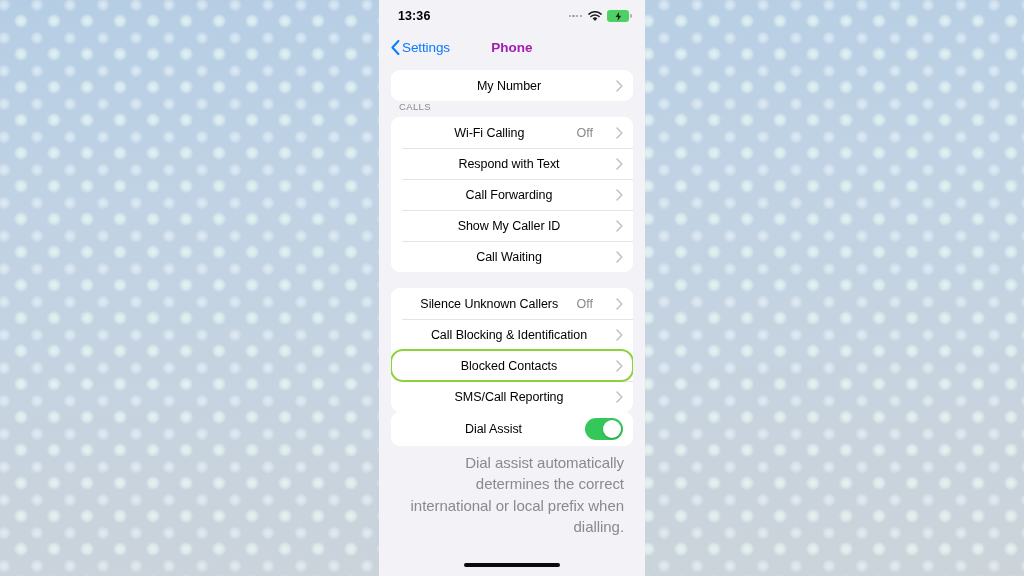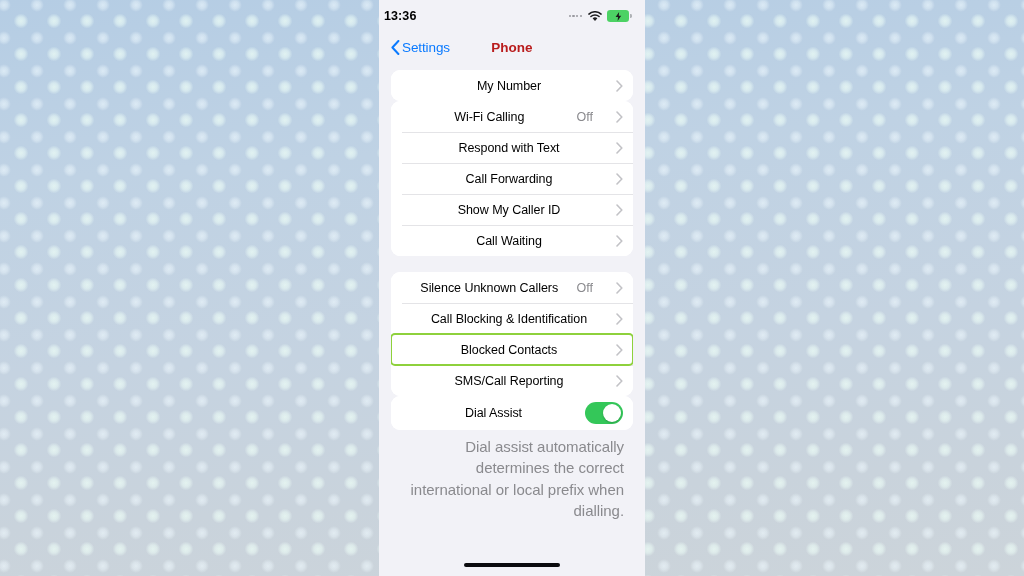--- a/index.html
+++ b/index.html
@@ -48,21 +48,21 @@
     flex-direction: column;
   }
 
   
   .status-bar {
     height: 32px;
     flex: 0 0 32px;
     display: flex;
     align-items: center;
     justify-content: space-between;
-    padding: 0 16px 0 5px;
+    padding: 0 16px 0 19px;
     color: #000;
   }
   .status-time {
     font-size: 12.5px;
     font-weight: bold;
     letter-spacing: 0.1px;
   }
   .status-right {
     display: flex;
     align-items: center;
@@ -124,21 +124,21 @@
     font-size: 13.5px;
     letter-spacing: -0.1px;
   }
   .nav-title {
     position: absolute;
     left: 0;
     right: 0;
     text-align: center;
     font-size: 13.5px;
     font-weight: bold;
-    color: #b91c1c;
+    color: #a21caf;
     pointer-events: none;
   }
 
   
   .content {
     flex: 1 1 auto;
     padding: 8px 12px 0 12px;
     overflow: hidden;
   }
 
@@ -186,21 +186,21 @@
     font-size: 12.5px;
     color: #8a8a8e;
     margin-right: 23px;
   }
   .chevron { display: block; flex: 0 0 auto; }
 
   
   .row.highlighted {
     outline: 2px solid #8ed13c;
     outline-offset: -1px;
-    border-radius: 4px;
+    border-radius: 12px;
     z-index: 3;
   }
   .row.highlighted::before { display: none; }
 
   
   .toggle {
     width: 38px;
     height: 22px;
     border-radius: 11px;
     background: #34c759;
@@ -289,20 +289,21 @@
     <div class="group">
       <div class="row">
         <span class="row-label">My Number</span>
         <svg class="chevron" width="7" height="12" viewBox="0 0 7 12">
           <path d="M1 1 L5.8 6 L1 11" stroke="#c2c2c6" stroke-width="1.6" fill="none" stroke-linecap="round" stroke-linejoin="round"></path>
         </svg>
       </div>
     </div>
 
     <div class="spaced-top">
+      <div class="section-header">CALLS</div>
       <div class="group">
 
         <div class="row">
           <span class="row-label">Wi-Fi Calling</span>
           <span class="row-value">Off</span>
           <svg class="chevron" width="7" height="12" viewBox="0 0 7 12">
             <path d="M1 1 L5.8 6 L1 11" stroke="#c2c2c6" stroke-width="1.6" fill="none" stroke-linecap="round" stroke-linejoin="round"></path>
           </svg>
         </div>
 

